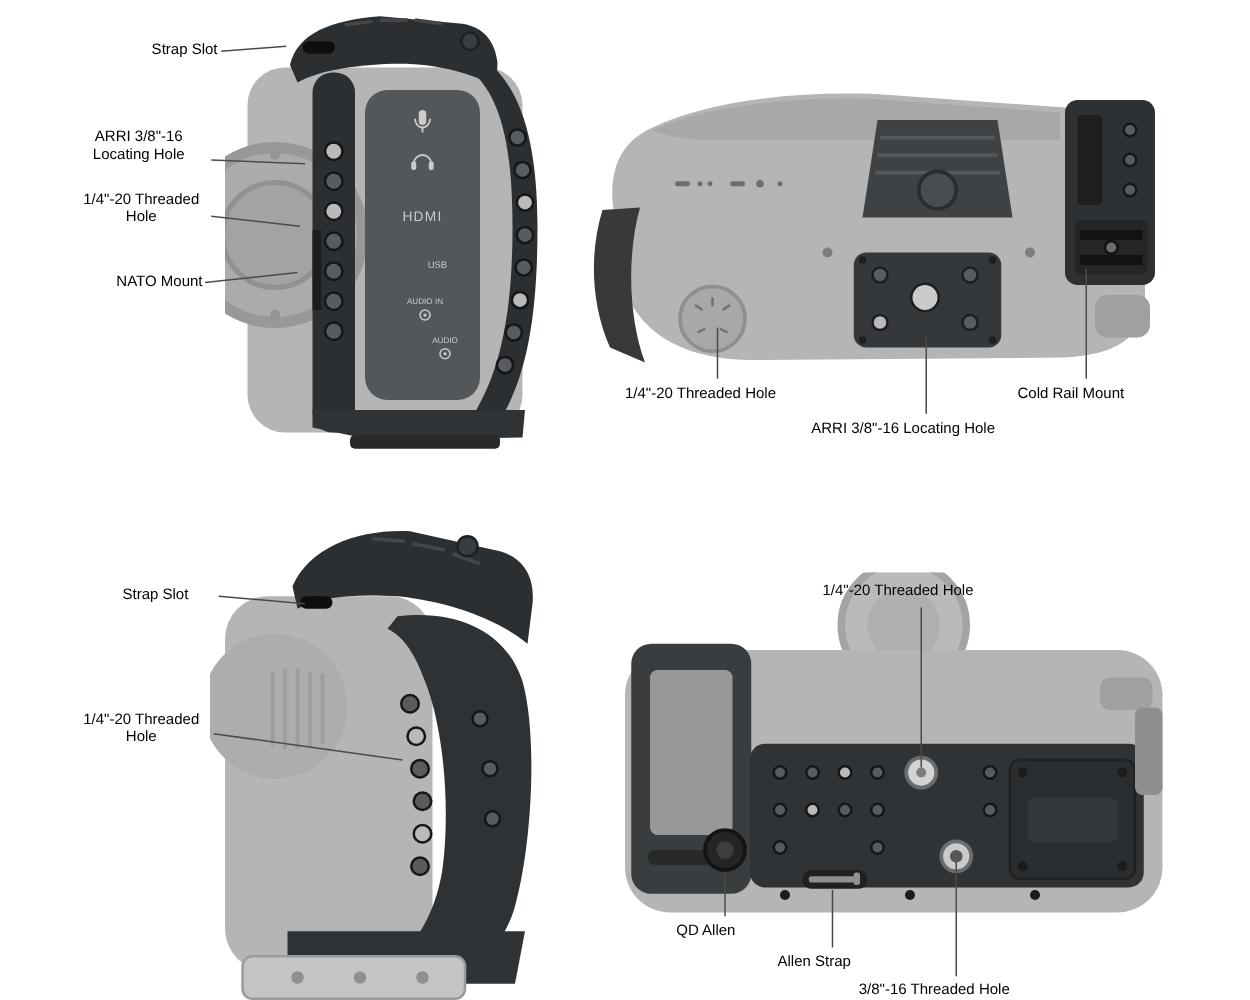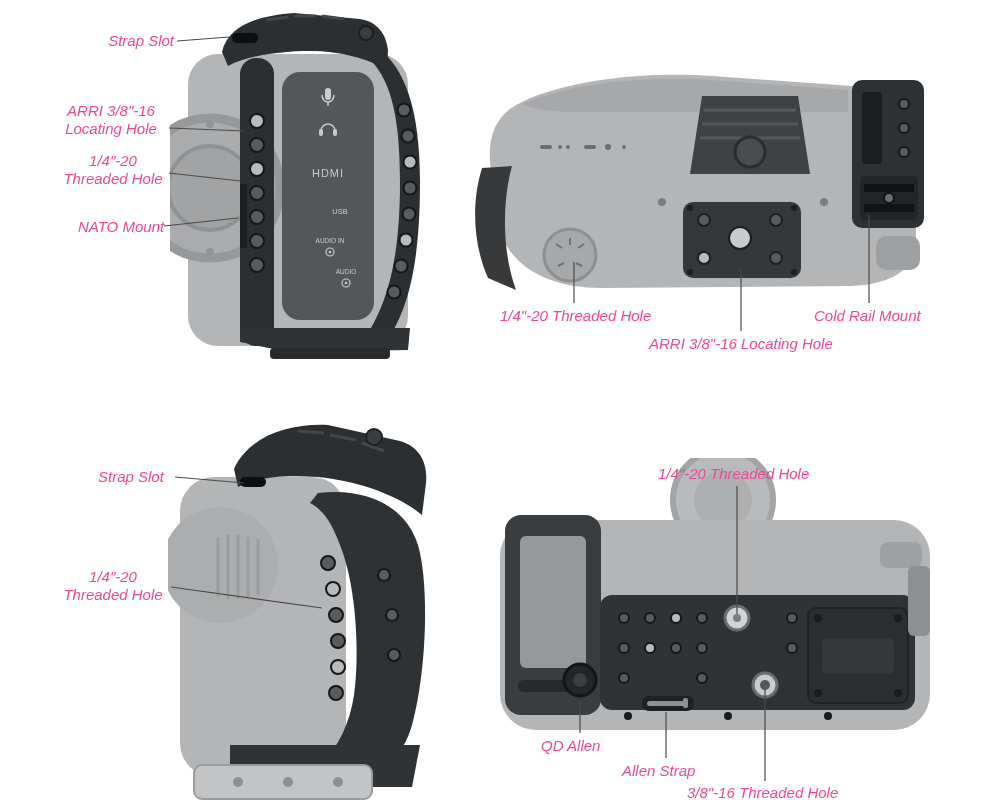--- a/index.html
+++ b/index.html
@@ -2,35 +2,34 @@
 <html><head>
 <meta charset="utf-8">
 <style>
   html,body{margin:0;padding:0;background:#ffffff;}
   #canvas{
     position:relative;width:1000px;height:800px;background:#ffffff;
     font-family:"Liberation Sans", sans-serif;overflow:hidden;
   }
   .view{position:absolute;}
   .callout{
-    position:absolute;color:#ec4899;font-size:15px;line-height:1.18;
+    position:absolute;color:#000000;font-size:12px;line-height:1.18;
     white-space:nowrap;
-    font-style:italic;
   }
   .callout.wrap{white-space:normal;text-align:center;}
   .callout.right{text-align:right;}
   #leaders{position:absolute;left:0;top:0;width:1000px;height:800px;pointer-events:none;}
   svg text{font-family:"Liberation Sans", sans-serif;}
 </style>
 </head>
 <body>
 
 <div id="canvas">
 
-  <div class="view" style="left:170px;top:6px;width:262px;height:358px;">
+  <div class="view" style="left:180px;top:6px;width:262px;height:358px;">
     <svg viewBox="0 0 262 358" width="262" height="358">
 
       <g>
         <rect x="18" y="48" width="220" height="292" rx="30" fill="#b4b5b7"></rect>
         <path d="M60,52 Q72,30 112,26 L172,30 Q150,42 118,46 Z" fill="#a9aaac"></path>
       </g>
 
       <g>
         <circle cx="40" cy="182" r="70" fill="#aaabad" stroke="#97989a" stroke-width="9"></circle>
         <circle cx="40" cy="182" r="42" fill="#a2a3a5" stroke="#909193" stroke-width="4"></circle>

